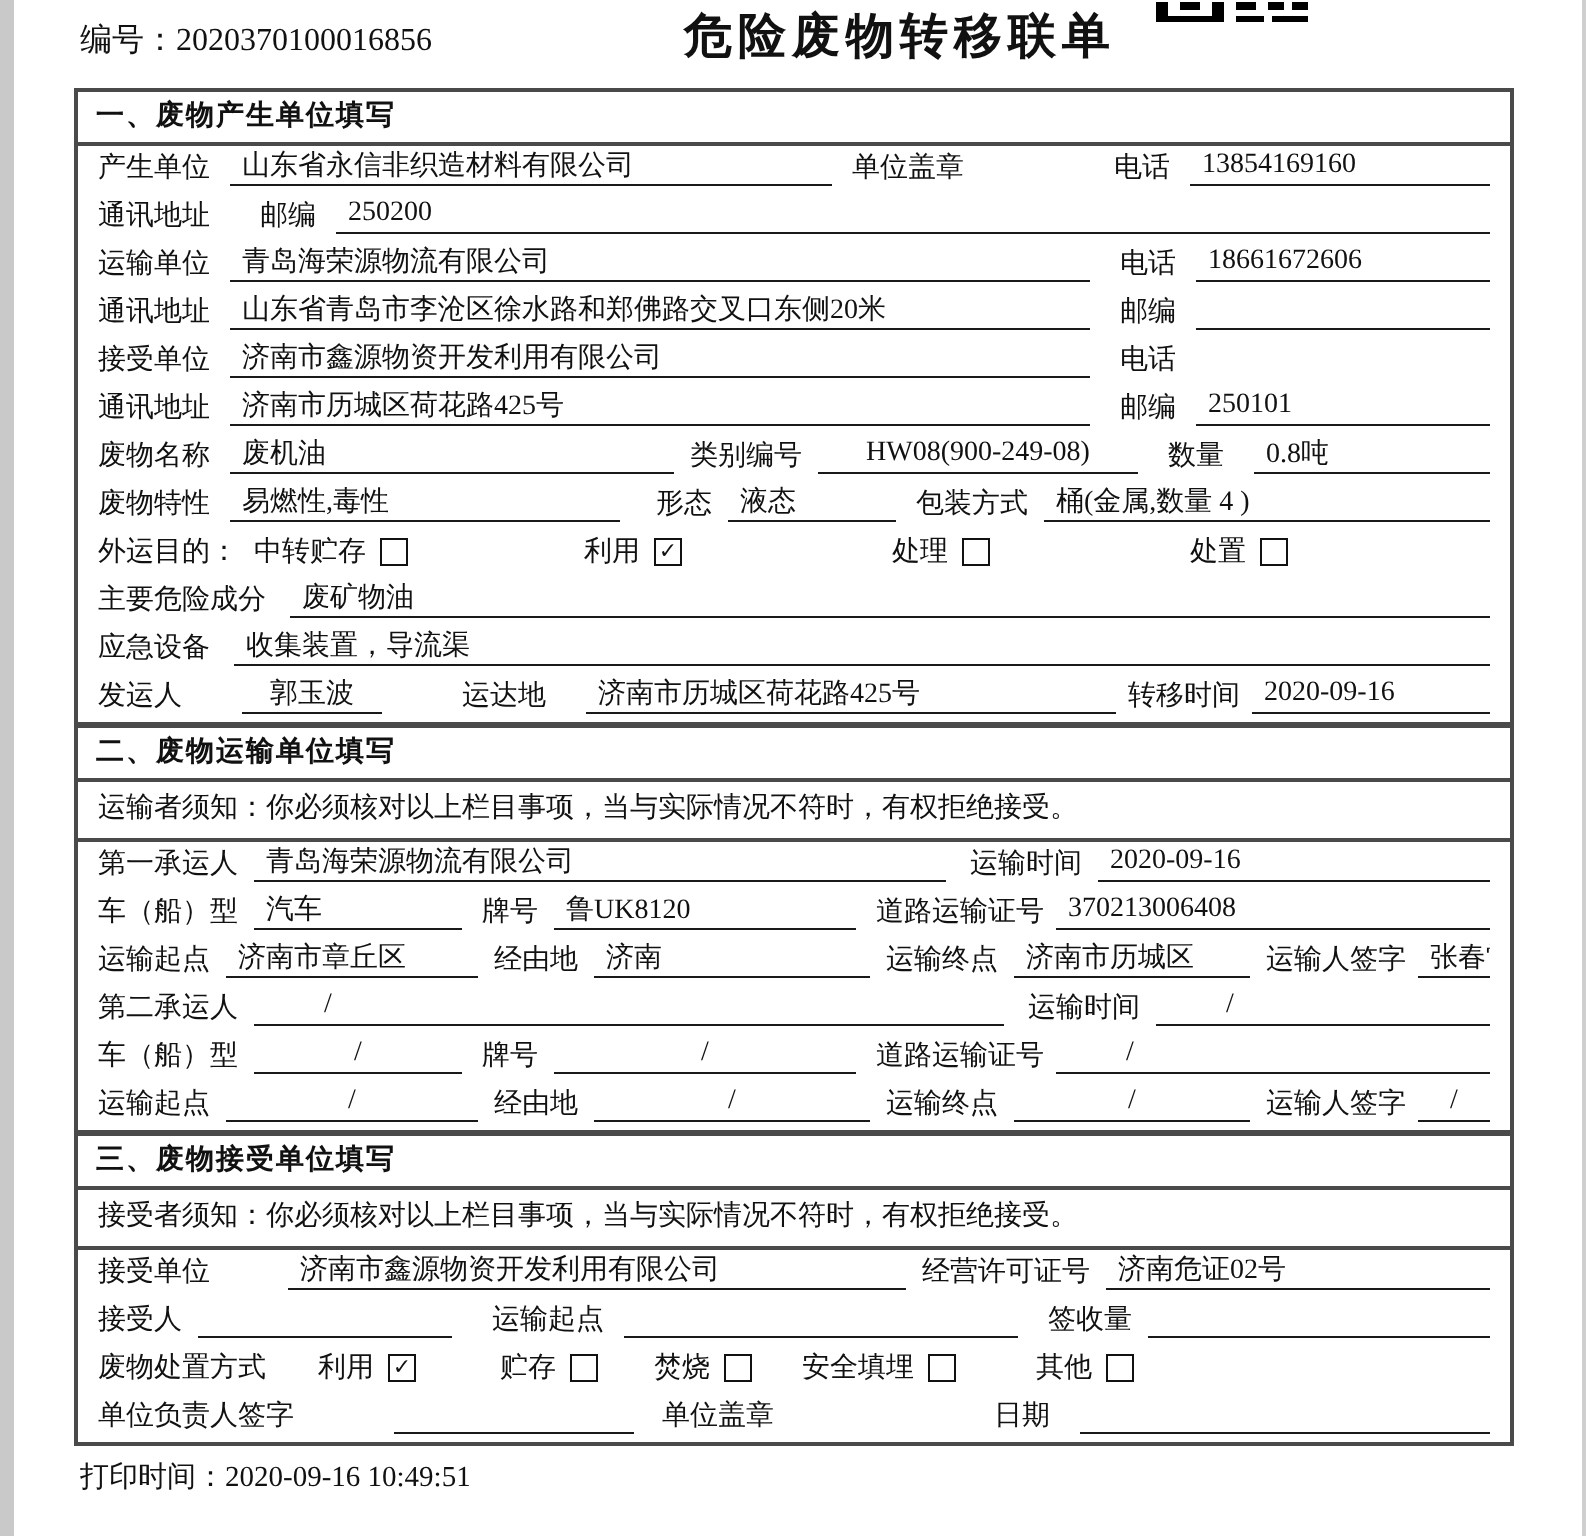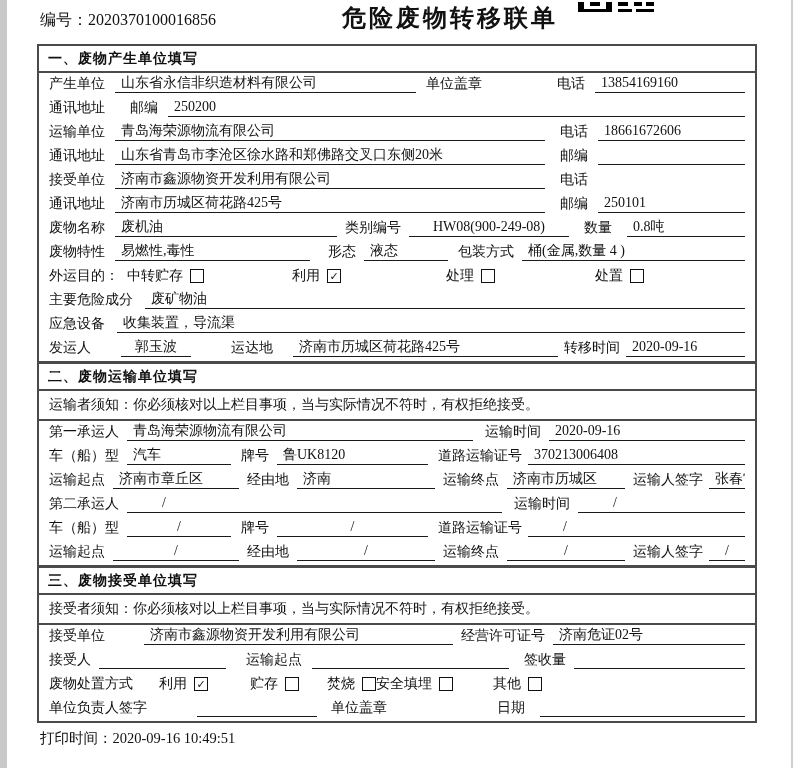--- a/index.html
+++ b/index.html
@@ -324,21 +324,21 @@
         <span class="cb">✓</span>
       </span>
       <span class="opt" style="margin-left:42px">
         <span class="opt-label">贮存</span>
         <span class="cb"></span>
       </span>
       <span class="opt" style="margin-left:28px">
         <span class="opt-label">焚烧</span>
         <span class="cb"></span>
       </span>
-      <span class="opt" style="">
+      <span class="opt" style="margin-left:25px">
         <span class="opt-label">安全填埋</span>
         <span class="cb"></span>
       </span>
       <span class="opt" style="margin-left:40px">
         <span class="opt-label">其他</span>
         <span class="cb"></span>
       </span>
     </div>
 
     <div class="row">

